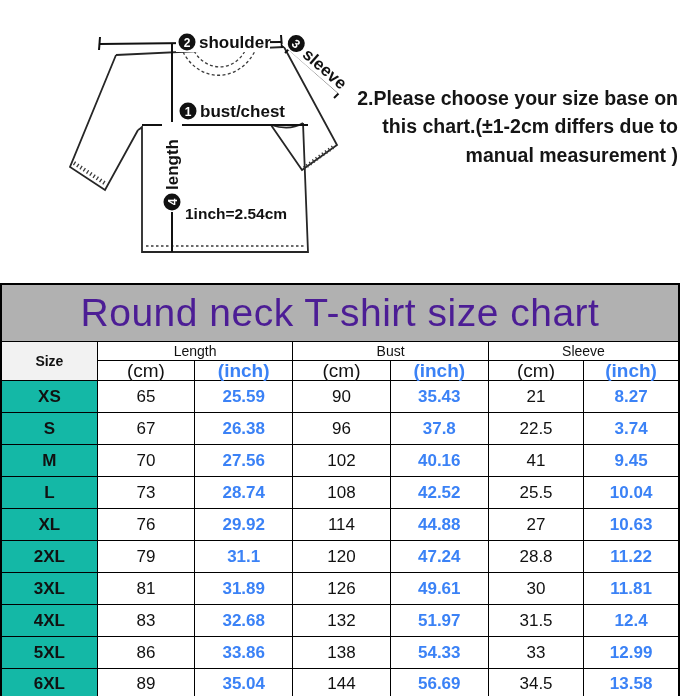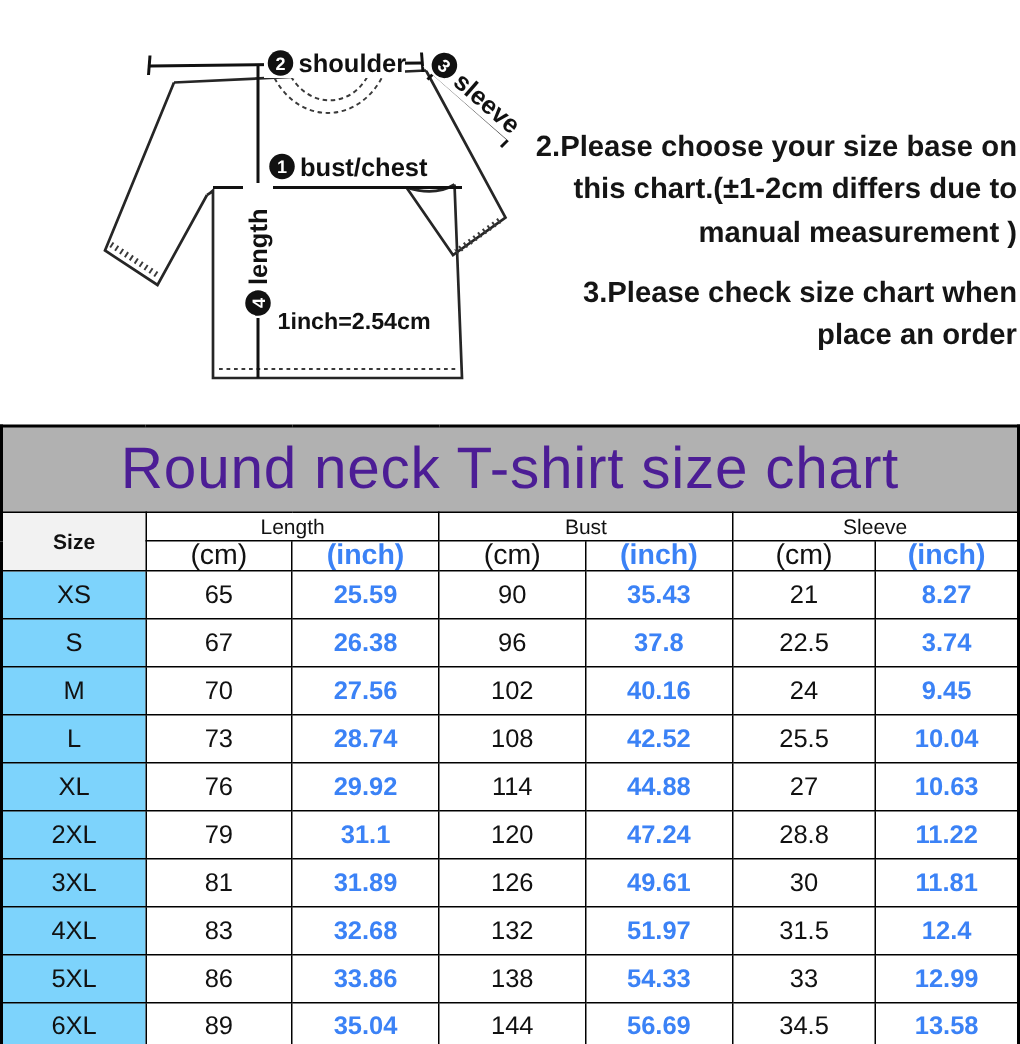--- a/index.html
+++ b/index.html
@@ -37,21 +37,21 @@
   tr.title-row td {
     background: #b1b1b1; height: 56px;
     font-size: 39px; color: #4c1d95; letter-spacing: 0.5px;
   }
   tr.group-row td { height: 18px; font-size: 14px; line-height: 1; }
   td.size-corner { background: #f2f2f2; font-weight: bold; font-size: 19px; }
   tr.unit-row td { height: 17px; font-size: 19px; line-height: 1; margin-top: 48px; }
   .red { color: #3b82f6; font-weight: bold; }
   tr.data-row { height: 32px; }
   tr.data-row td { font-size: 17px; }
-  tr.data-row td.size { background: #7dd3fc; font-weight: normal; }
+  tr.data-row td.size { background: #14b8a6; font-weight: bold; }
 </style>
 </head>
 <body>
 
 <div class="stage">
 
   <div class="top-section">
 
     <svg class="diagram" width="345" height="283" viewBox="0 0 345 283">
 
@@ -108,21 +108,20 @@
         <circle cx="6" cy="0" r="8.5" fill="#111"></circle>
         <text x="6" y="4.5" font-size="12" font-weight="bold" fill="#fff" text-anchor="middle">4</text>
         <text x="18" y="6" font-size="17" font-weight="bold" fill="#111">length</text>
       </g>
 
       <text x="185" y="219" font-size="15.5" font-weight="bold" fill="#111">1inch=2.54cm</text>
     </svg>
 
     <div class="attention">
       <div class="attention-item">2.Please choose your size base on this chart.(±1-2cm differs due to manual measurement )</div>
-      <div class="attention-item">3.Please check size chart when place an order</div>
     </div>
   </div>
 
   <table class="size-chart">
     <colgroup>
       <col style="width:96px">
         <col style="width:97px">
         <col style="width:98px">
       <col style="width:97px">
         <col style="width:98px">
@@ -165,21 +164,21 @@
       <td class="red">37.8</td>
       <td>22.5</td>
       <td class="red">3.74</td>
     </tr>
     <tr class="data-row">
       <td class="size">M</td>
       <td>70</td>
       <td class="red">27.56</td>
       <td>102</td>
       <td class="red">40.16</td>
-      <td>24</td>
+      <td>41</td>
       <td class="red">9.45</td>
     </tr>
     <tr class="data-row">
       <td class="size">L</td>
       <td>73</td>
       <td class="red">28.74</td>
       <td>108</td>
       <td class="red">42.52</td>
       <td>25.5</td>
       <td class="red">10.04</td>

